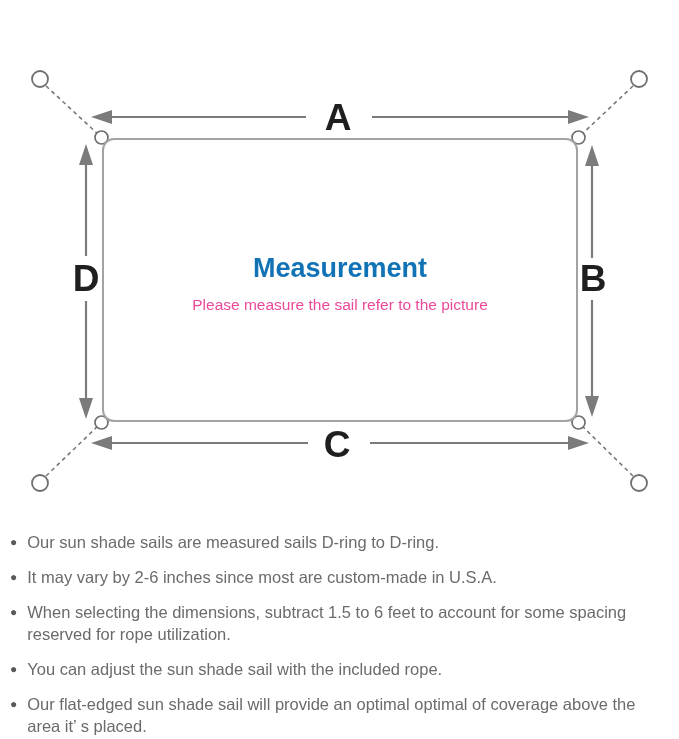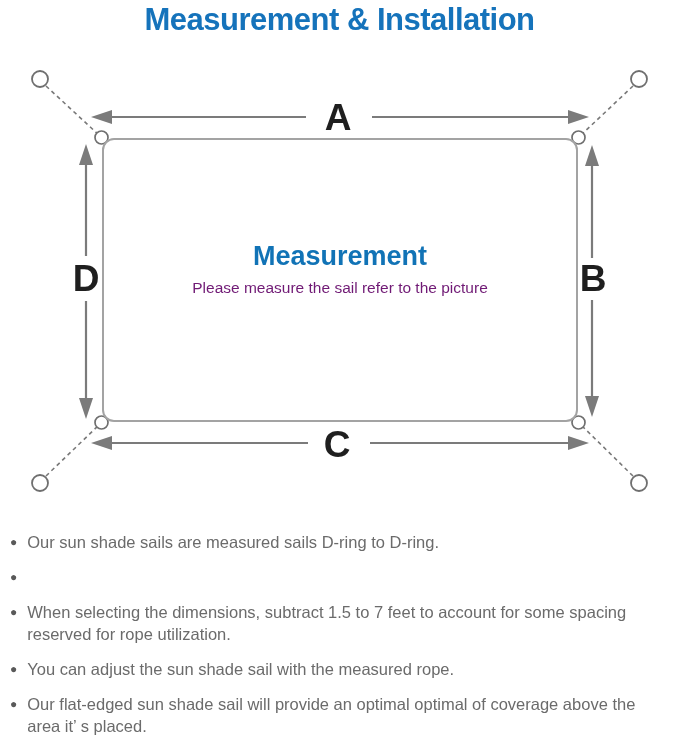--- a/index.html
+++ b/index.html
@@ -40,29 +40,29 @@
   .dim-label-c { left: 337px; top: 444px; }
   .dim-label-d { left: 86px;  top: 278px; }
   .center-text {
     position: absolute;
     left: 103px;
     top: 241px;
     width: 474px;
     text-align: center;
   }
   .center-title {
-    margin: 0;
+    margin: 12px;
     font-size: 27px;
     font-weight: bold;
     color: #1173b6;
   }
   .center-subtitle {
     margin: 7px 0 0 0;
     font-size: 15.5px;
-    color: #701a75;
+    color: #ec4899;
   }
   .notes {
     position: absolute;
     top: 531px;
     left: 10px;
     width: 662px;
     margin: 0;
     padding: 0;
     list-style: none;
   }
@@ -80,21 +80,20 @@
     line-height: 22px;
     margin-right: 10px;
     color: #595959;
   }
 </style>
 </head>
 <body>
 
 <div class="page">
 
-  <div class="page-title">Measurement &amp; Installation</div>
 
   <svg class="diagram-svg" width="679" height="739" viewBox="0 0 679 739">
 
     <g fill="none" stroke-width="1.6" stroke-dasharray="4 3.5" stroke="#787878">
       <line x1="46" y1="86" x2="100" y2="136"></line>
       <line x1="633" y1="86" x2="580" y2="136"></line>
       <line x1="46" y1="476" x2="100" y2="424"></line>
       <line x1="633" y1="476" x2="580" y2="424"></line>
     </g>
 
@@ -147,28 +146,29 @@
     <div class="center-subtitle">Please measure the sail refer to the picture</div>
   </div>
 
   <ul class="notes">
     <li class="note">
       <span class="dot">●</span>
       <span>Our sun shade sails are measured sails D-ring to D-ring.</span>
     </li>
     <li class="note">
       <span class="dot">●</span>
+      <span>It may vary by 2-6 inches since most are custom-made in U.S.A.</span>
     </li>
     <li class="note">
       <span class="dot">●</span>
-      <span>When selecting the dimensions, subtract 1.5 to 7 feet to account for some spacing reserved for rope utilization.</span>
+      <span>When selecting the dimensions, subtract 1.5 to 6 feet to account for some spacing reserved for rope utilization.</span>
     </li>
     <li class="note">
       <span class="dot">●</span>
-      <span>You can adjust the sun shade sail with the measured rope.</span>
+      <span>You can adjust the sun shade sail with the included rope.</span>
     </li>
     <li class="note">
       <span class="dot">●</span>
       <span>Our flat-edged sun shade sail will provide an optimal optimal of coverage above the area it’ s placed.</span>
     </li>
   </ul>
 
 </div>
 
 </body></html>

